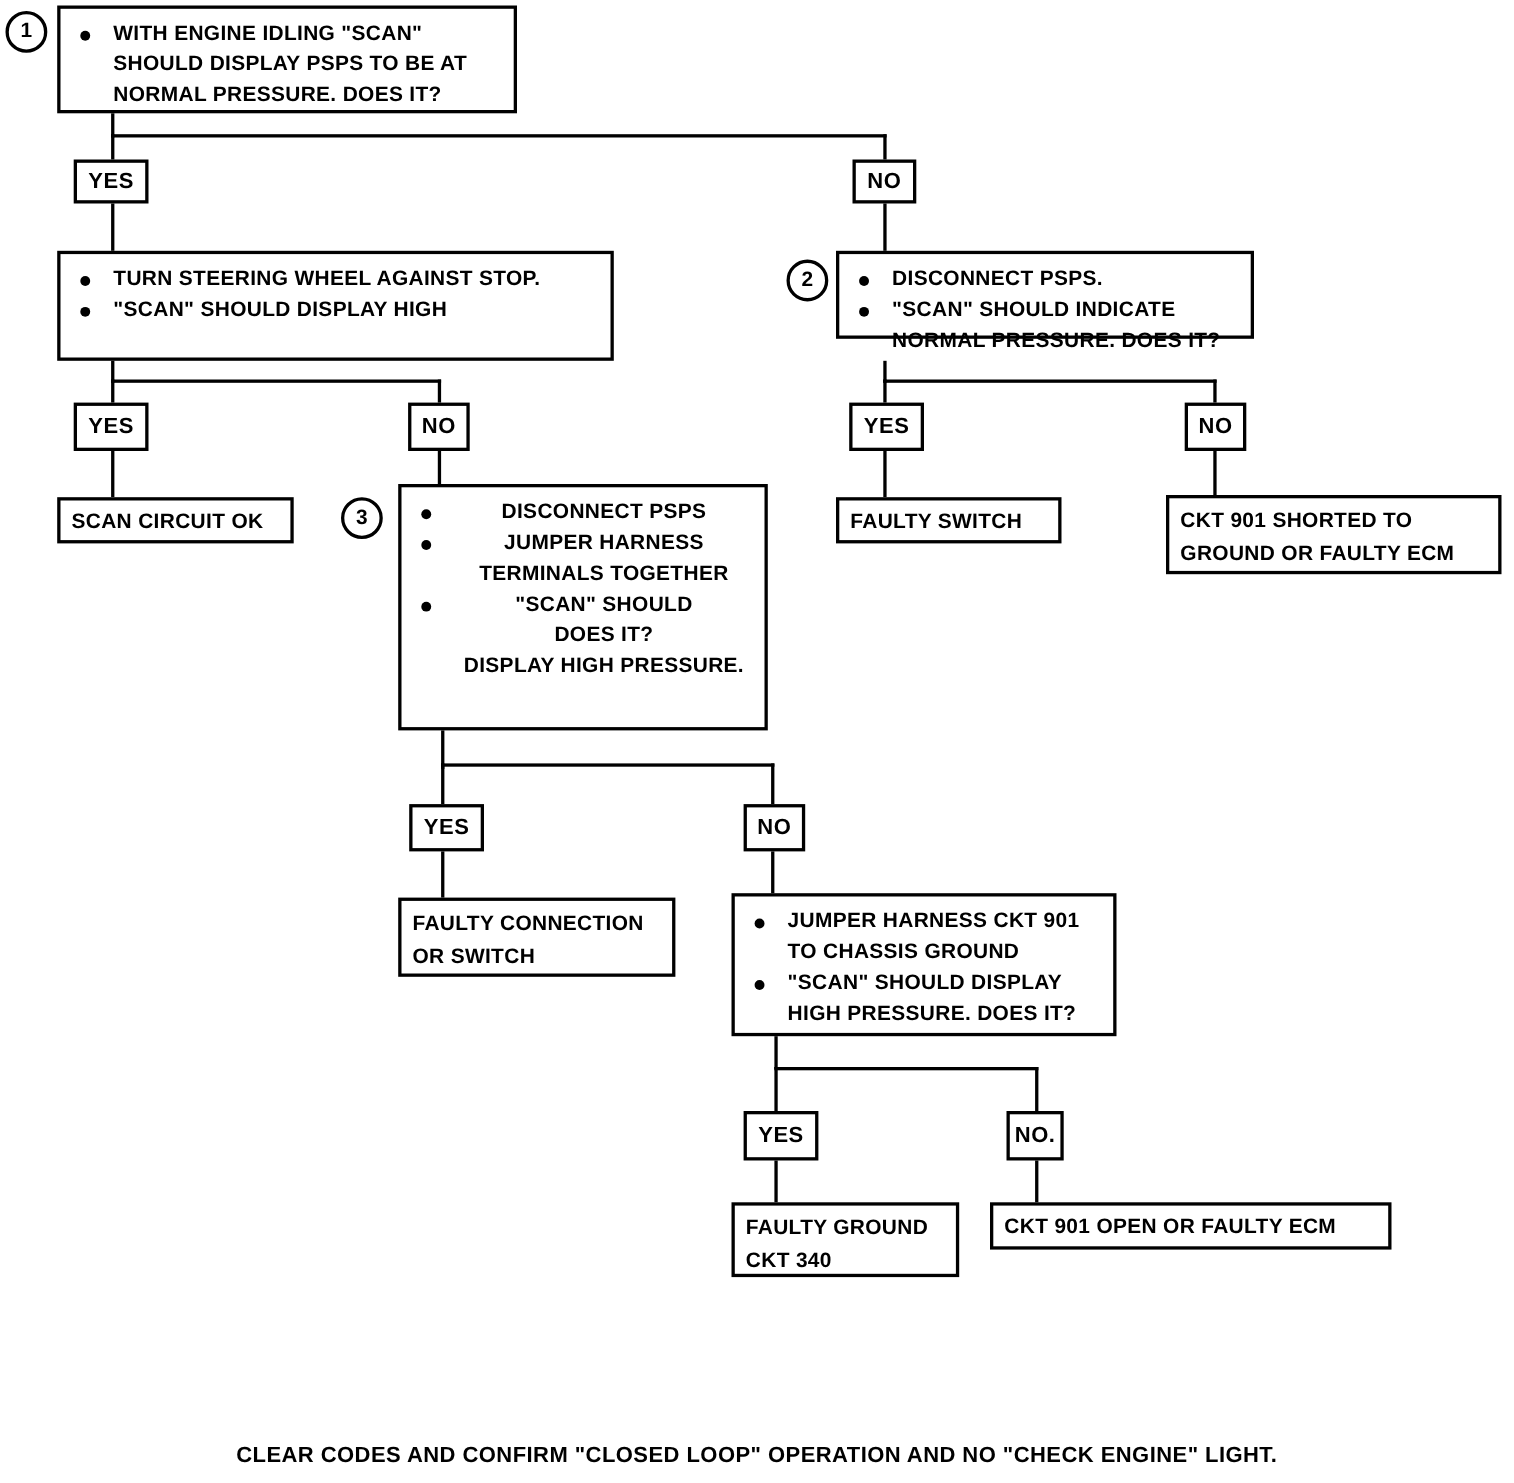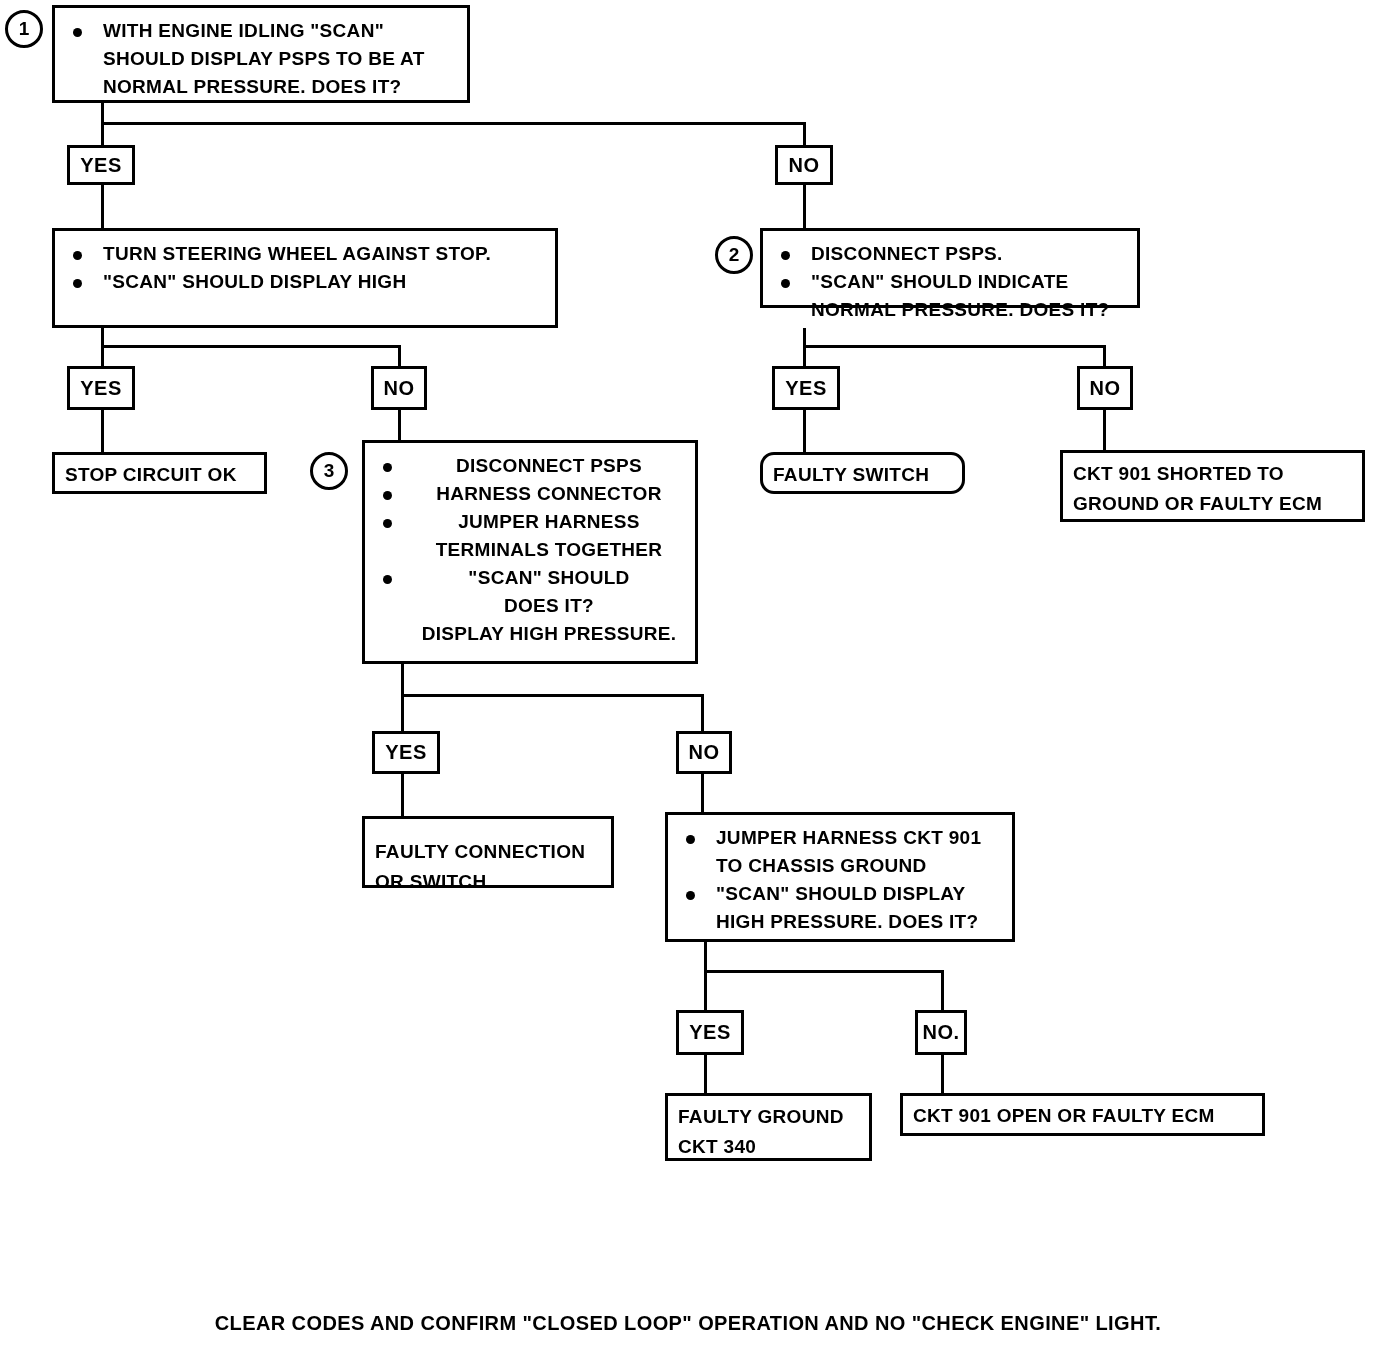--- a/index.html
+++ b/index.html
@@ -139,21 +139,21 @@
   <div class="vline" style="left:398px; top:345px; height:23px;"></div>
 
   <div class="yn" style="left:67px; top:366px; width:68px; height:44px;">YES</div>
   <div class="yn" style="left:371px; top:366px; width:56px; height:44px;">NO</div>
 
   <div class="vline" style="left:101px; top:410px; height:42px;"></div>
   <div class="vline" style="left:398px; top:410px; height:42px;"></div>
 
   <div class="box result-box" style="left:52px; top:452px; width:215px; height:42px;">
     <div class="lines" style="padding:5px 10px;">
-      <span class="plain-line">STOP CIRCUIT OK</span>
+      <span class="plain-line">SCAN CIRCUIT OK</span>
     </div>
   </div>
 
   <div class="circle" style="left:715px; top:236px;">2</div>
 
   <div class="box step-box" style="left:760px; top:228px; width:380px; height:80px;">
     <div class="lines">
       <span class="bullet-line has-bullet">DISCONNECT PSPS.</span>
       <span class="bullet-line has-bullet">"SCAN" SHOULD INDICATE</span>
       <span class="bullet-line">NORMAL PRESSURE. DOES IT?</span>
@@ -164,60 +164,59 @@
   <div class="hline" style="left:803px; top:345px; width:303px;"></div>
   <div class="vline" style="left:803px; top:345px; height:23px;"></div>
   <div class="vline" style="left:1103px; top:345px; height:23px;"></div>
 
   <div class="yn" style="left:772px; top:366px; width:68px; height:44px;">YES</div>
   <div class="yn" style="left:1077px; top:366px; width:56px; height:44px;">NO</div>
 
   <div class="vline" style="left:803px; top:410px; height:42px;"></div>
   <div class="vline" style="left:1103px; top:410px; height:42px;"></div>
 
-  <div class="box result-box" style="left:760px; top:452px; width:205px; height:42px;border-radius:14px;">
+  <div class="box result-box" style="left:760px; top:452px; width:205px; height:42px;">
     <div class="lines" style="padding:5px 10px;">
       <span class="plain-line">FAULTY SWITCH</span>
     </div>
   </div>
 
   <div class="box result-box" style="left:1060px; top:450px; width:305px; height:72px;">
     <div class="lines" style="padding:6px 10px;">
       <span class="plain-line">CKT 901 SHORTED TO</span>
       <span class="plain-line">GROUND OR FAULTY ECM</span>
     </div>
   </div>
 
   <div class="circle" style="left:310px; top:452px;">3</div>
 
   <div class="box step-box" style="left:362px; top:440px; width:336px; height:224px;text-align:center;">
     <div class="lines">
       <span class="bullet-line has-bullet">DISCONNECT PSPS</span>
-      <span class="bullet-line has-bullet">HARNESS CONNECTOR</span>
       <span class="bullet-line has-bullet">JUMPER HARNESS</span>
       <span class="bullet-line">TERMINALS TOGETHER</span>
       <span class="bullet-line has-bullet">"SCAN" SHOULD</span>
       <span class="bullet-line">DOES IT?</span>
       <span class="bullet-line">DISPLAY HIGH PRESSURE.</span>
     </div>
   </div>
 
   <div class="vline" style="left:401px; top:664px; height:35px;"></div>
   <div class="hline" style="left:401px; top:694px; width:303px;"></div>
   <div class="vline" style="left:401px; top:694px; height:40px;"></div>
   <div class="vline" style="left:701px; top:694px; height:40px;"></div>
 
   <div class="yn" style="left:372px; top:731px; width:68px; height:43px;">YES</div>
   <div class="yn" style="left:676px; top:731px; width:56px; height:43px;">NO</div>
 
   <div class="vline" style="left:401px; top:774px; height:44px;"></div>
   <div class="vline" style="left:701px; top:774px; height:44px;"></div>
 
   <div class="box result-box" style="left:362px; top:816px; width:252px; height:72px;">
-    <div class="lines" style="padding:18px 10px;">
+    <div class="lines" style="padding:6px 10px;">
       <span class="plain-line">FAULTY CONNECTION</span>
       <span class="plain-line">OR SWITCH</span>
     </div>
   </div>
 
   <div class="box step-box" style="left:665px; top:812px; width:350px; height:130px;">
     <div class="lines">
       <span class="bullet-line has-bullet">JUMPER HARNESS CKT 901</span>
       <span class="bullet-line">TO CHASSIS GROUND</span>
       <span class="bullet-line has-bullet">"SCAN" SHOULD DISPLAY</span>

